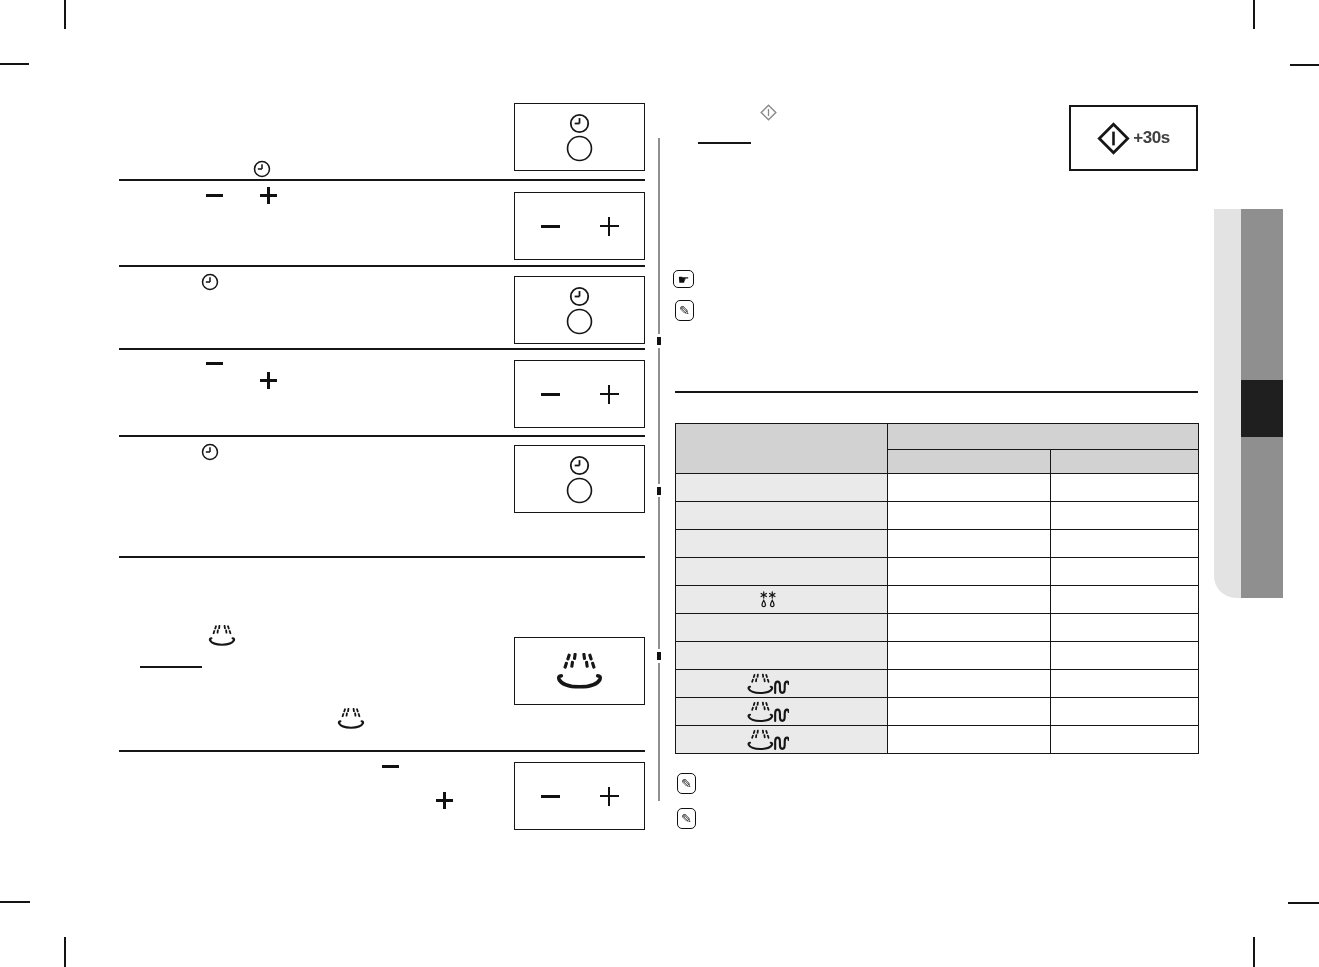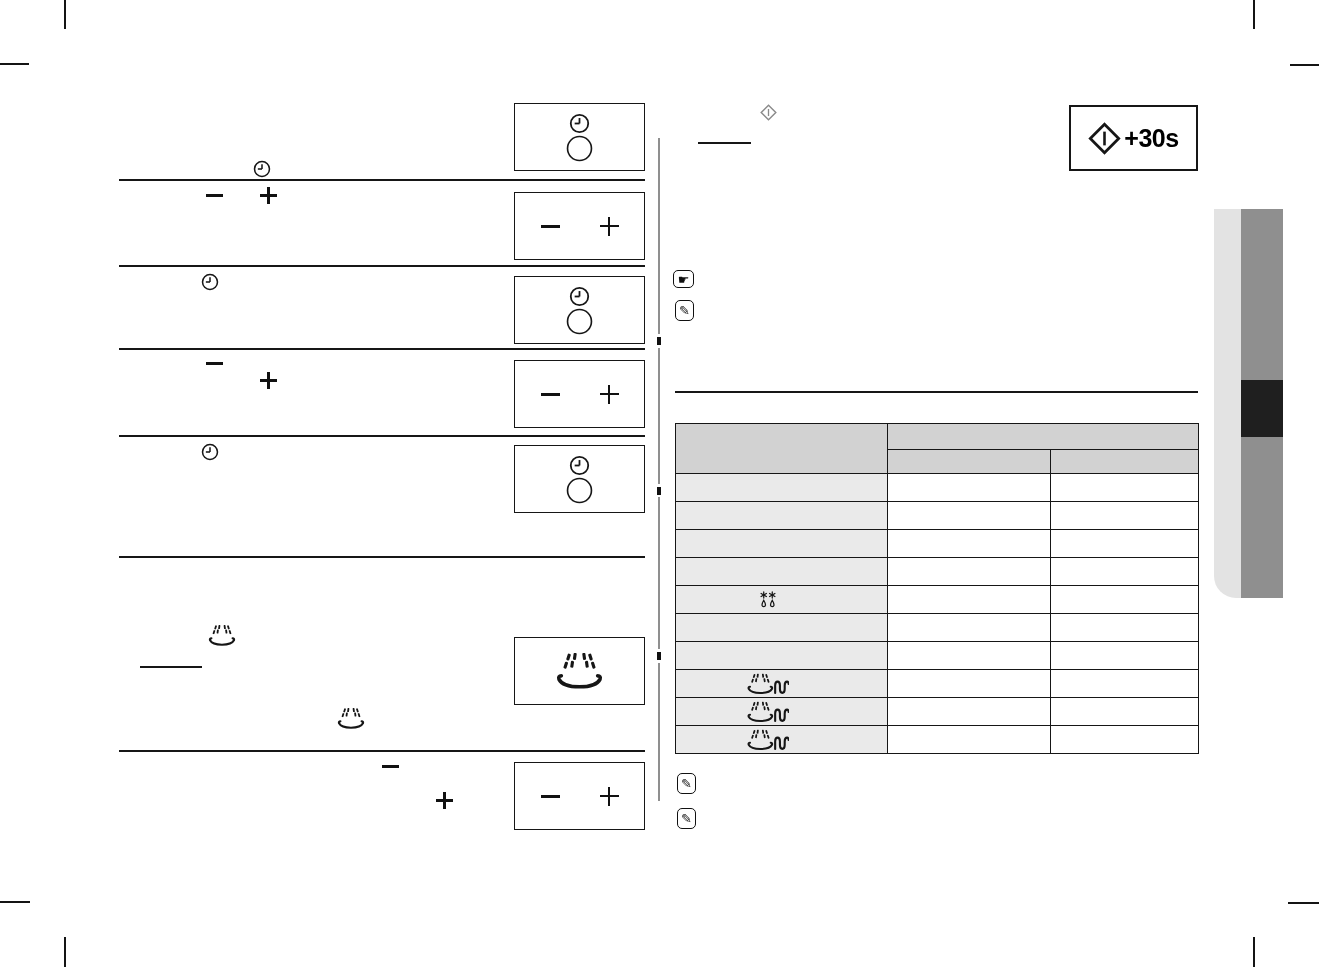--- a/index.html
+++ b/index.html
@@ -31,21 +31,21 @@
               background:#fff; display:flex; align-items:center; justify-content:center;
               font-family:"DejaVu Sans", sans-serif; font-size:13px; line-height:1; color:#111; }
 
   
   .div-seg { position:absolute; left:658px; width:2.4px; background:#8f8f8f; }
   .div-dot { position:absolute; left:657px; width:4px; height:8px; background:#111; }
 
   
   .qs-box { position:absolute; left:1069px; top:105px; width:129px; height:66px; box-sizing:border-box;
             border:2px solid #161616; display:flex; align-items:center; justify-content:center; gap:3px; }
-  .qs-label { font-weight:700; font-size:25px; letter-spacing:-0.5px; color:#000000;
+  .qs-label { font-weight:700; font-size:17px; letter-spacing:-0.5px; color:#404040;
               font-family:"Liberation Sans", sans-serif; }
 
   
   .tbl-wrap { position:absolute; left:675px; top:423px; }
   table.guide { border-collapse:collapse; table-layout:fixed; width:523px; background:#fff; }
   table.guide th, table.guide td { border:1.8px solid #161616; padding:0; }
   table.guide th { background:#d2d2d2; }
   tr.h1 th { height:25px; }
   tr.h2 th { height:23px; }
   table.guide tbody td { height:27px; text-align:center; vertical-align:middle; background:#ffffff; }

